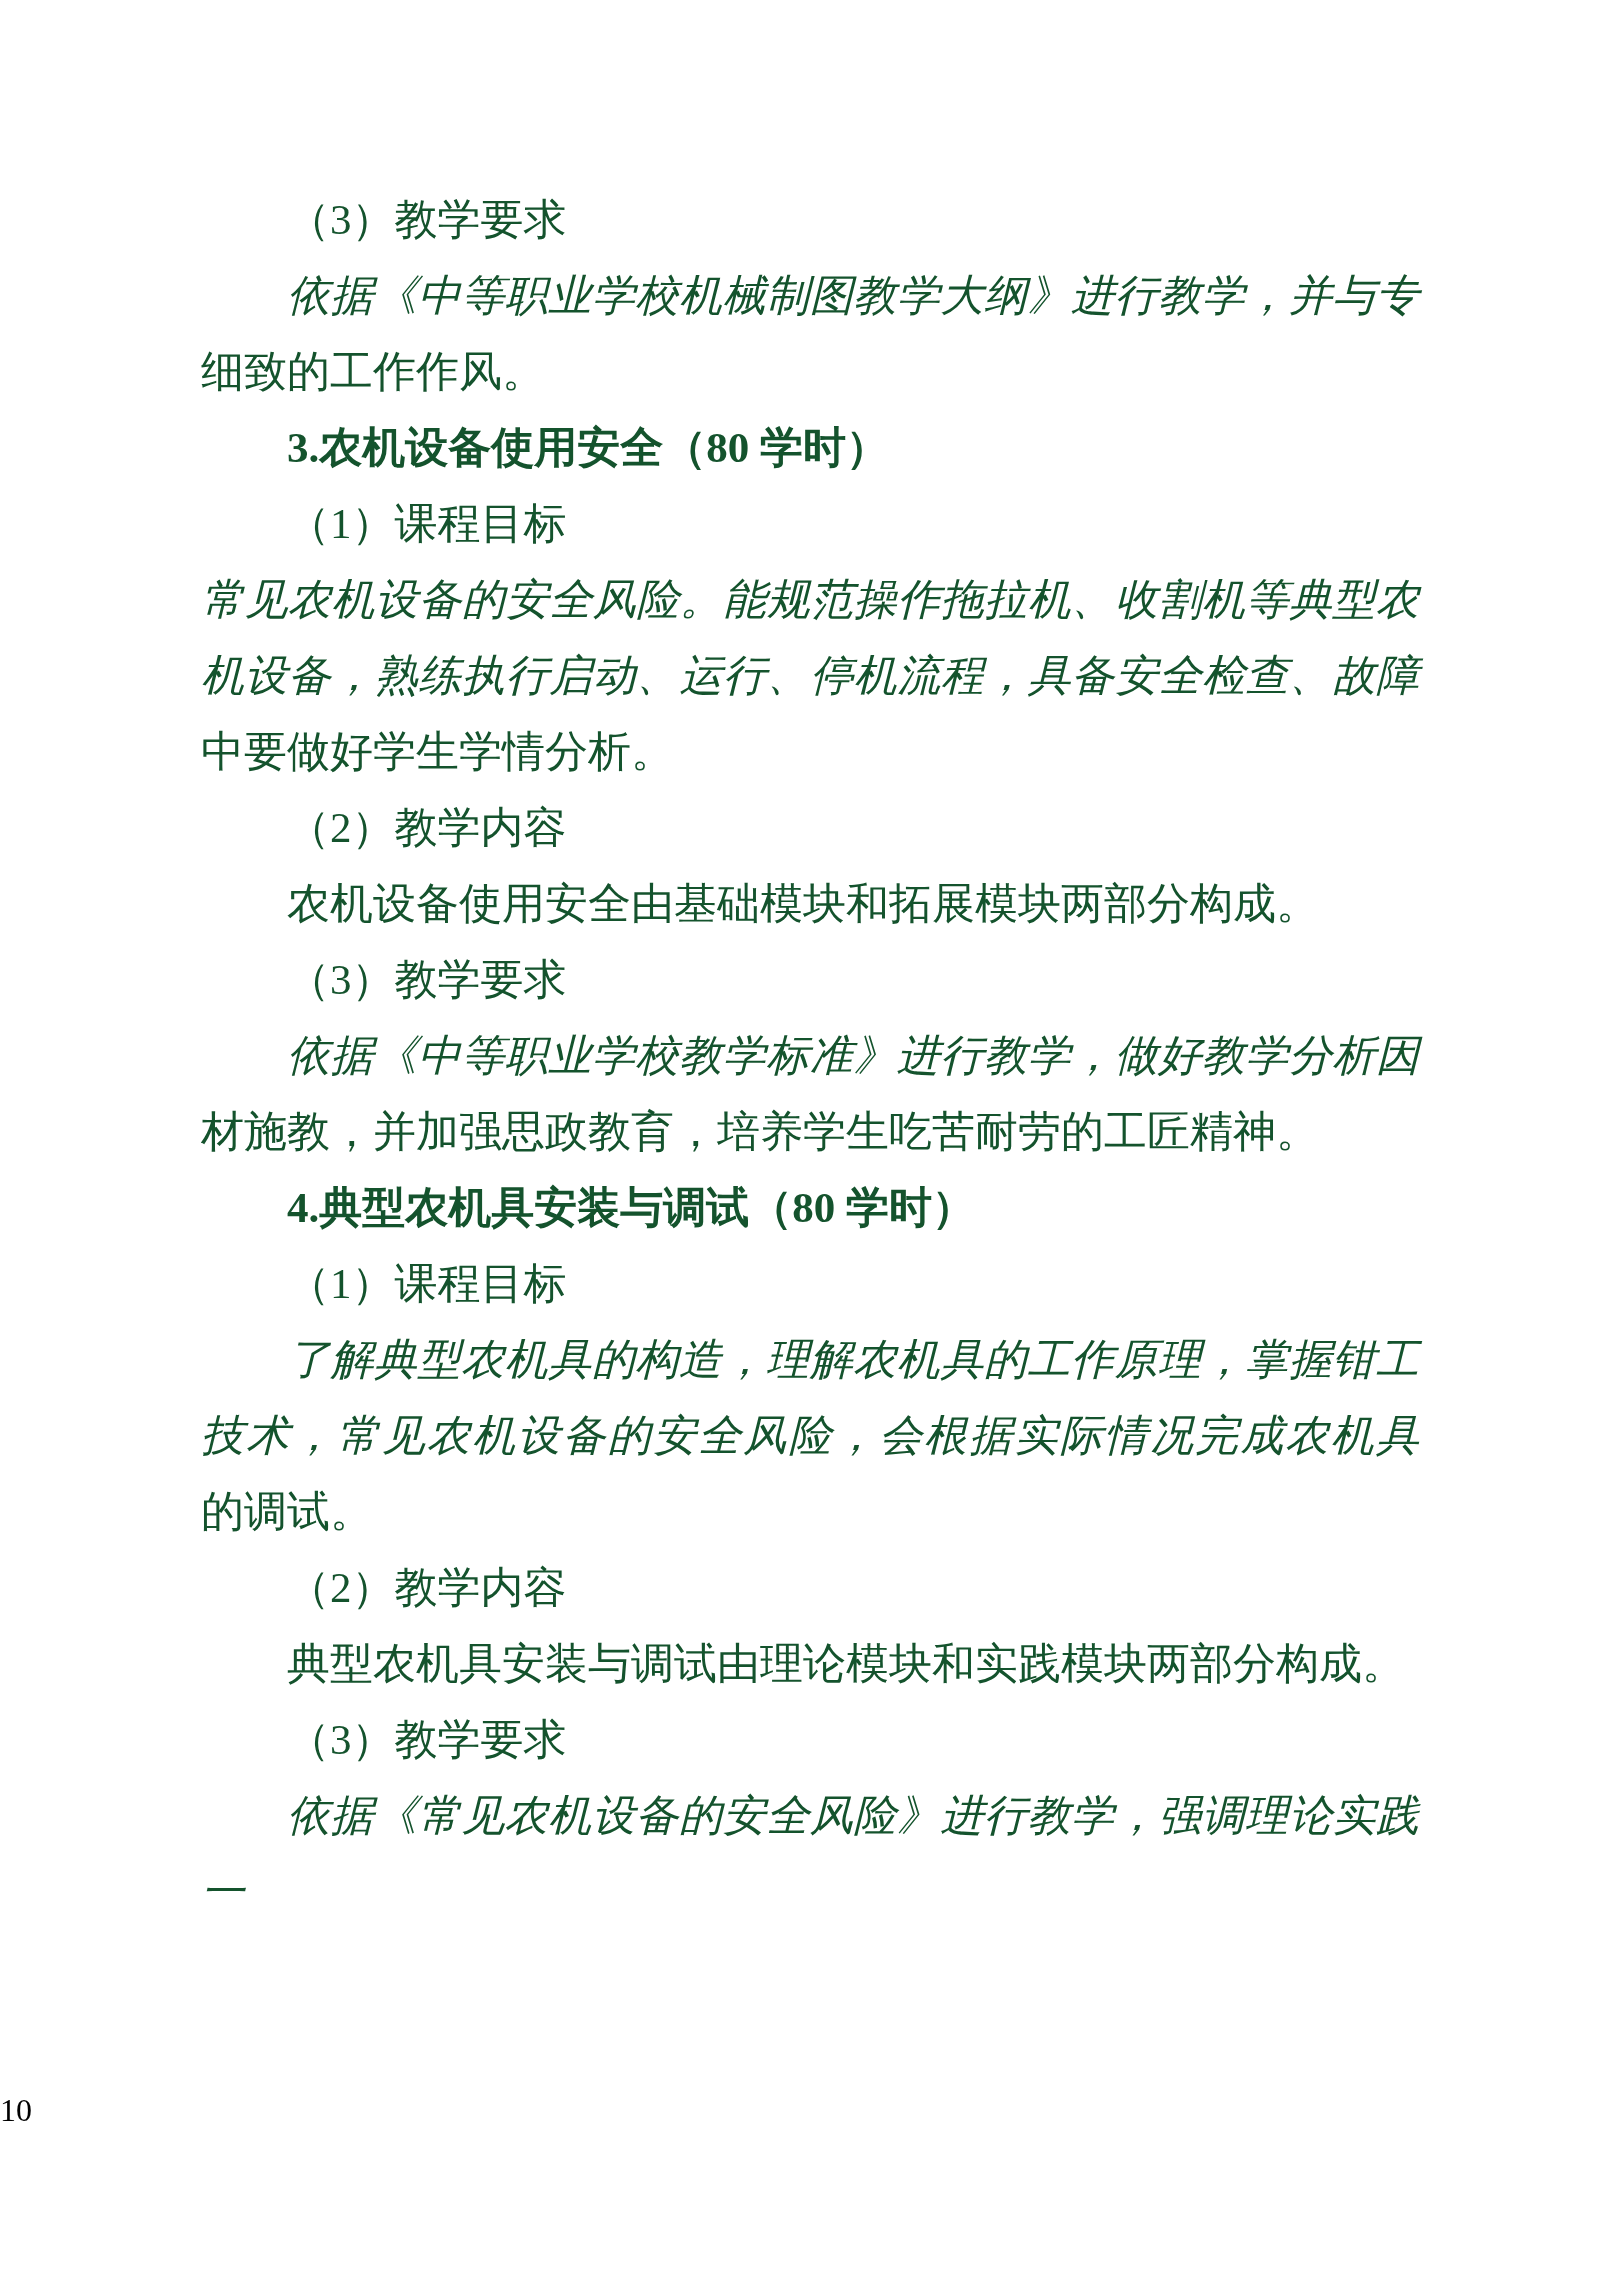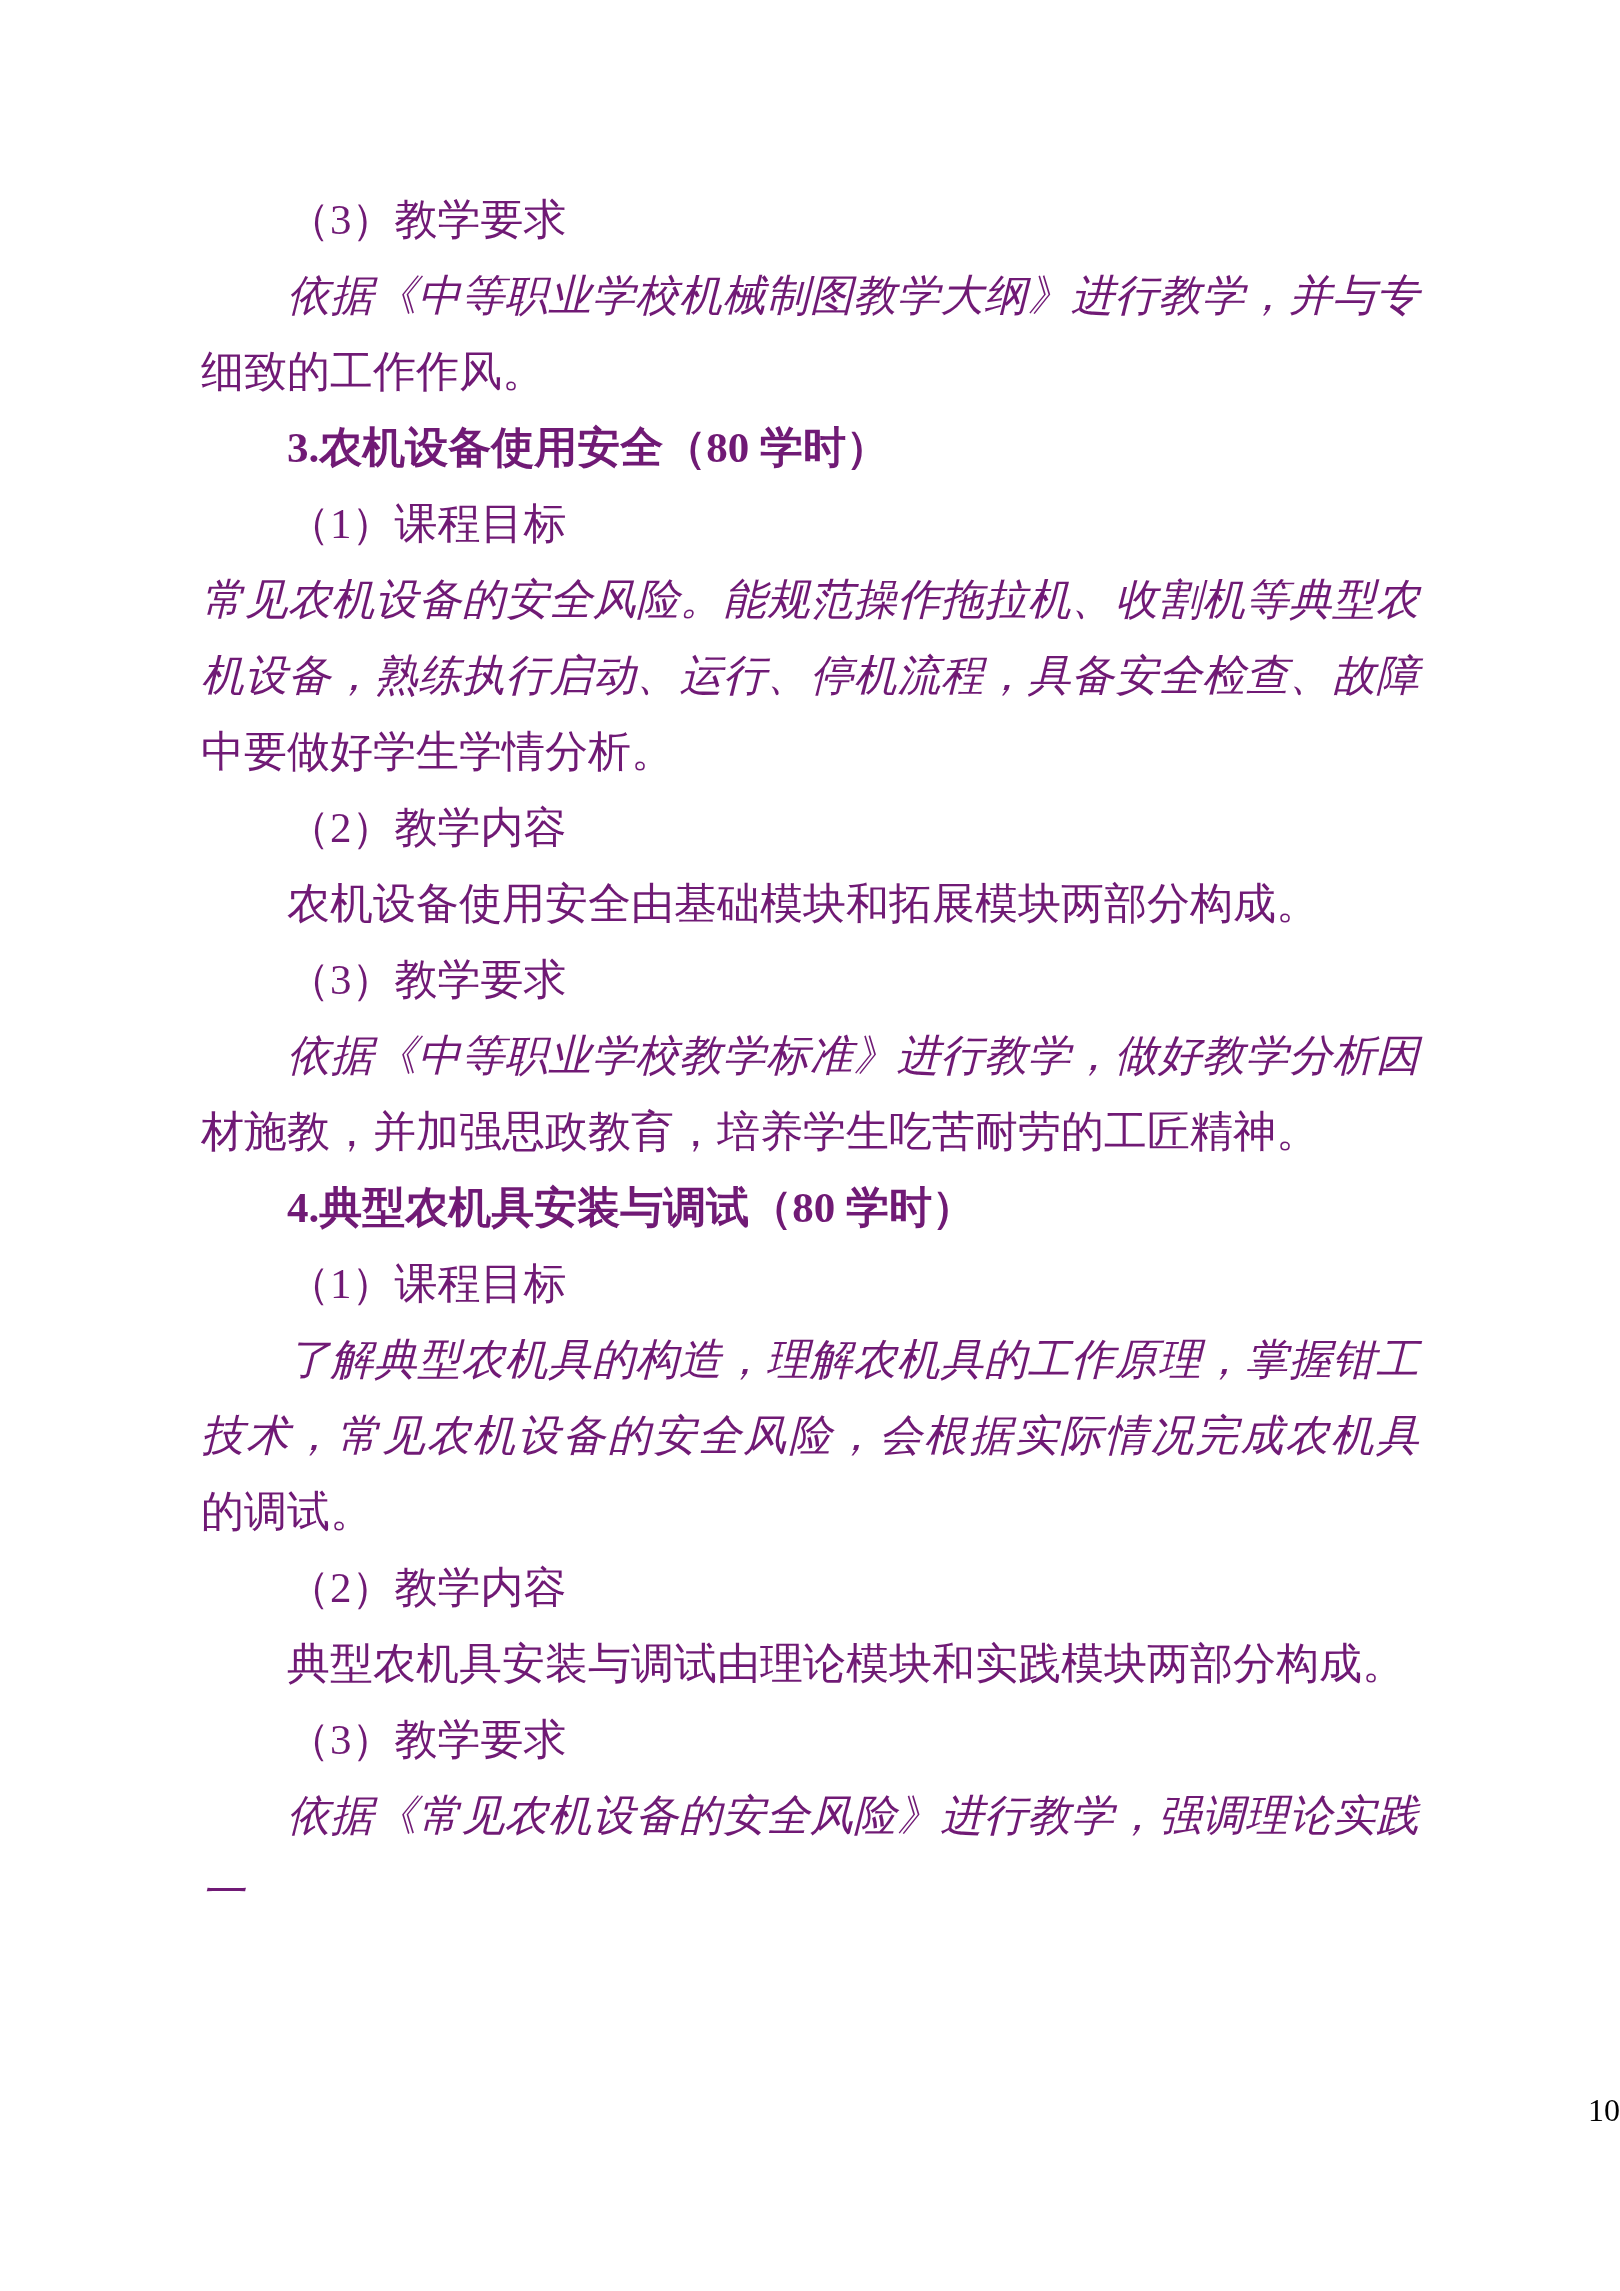--- a/index.html
+++ b/index.html
@@ -19,41 +19,41 @@
     position: absolute;
     left: 201px;
     top: 182px;
     width: 1218px;
   }
   .line {
     height: 76px;
     line-height: 76px;
     font-size: 43px;
     font-family: "Liberation Serif", "DejaVu Serif", serif;
-    color: #701a75;
+    color: #14532d;
     white-space: nowrap;
   }
   .indent {
     text-indent: 86px;
   }
   .heading {
     font-weight: bold;
   }
   .full {
     white-space: normal;
     text-align: justify;
     text-align-last: justify;
     font-style: italic;
   }
   .page-number {
     position: absolute;
     left: 0;
     top: 2090px;
     width: 100%;
-    text-align: right;
+    text-align: left;
     font-size: 32px;
     line-height: 41px;
     font-family: "Liberation Serif", "DejaVu Serif", serif;
     color: #000000;
   }
 </style>
 </head>
 <body>
 
 <div class="page">

